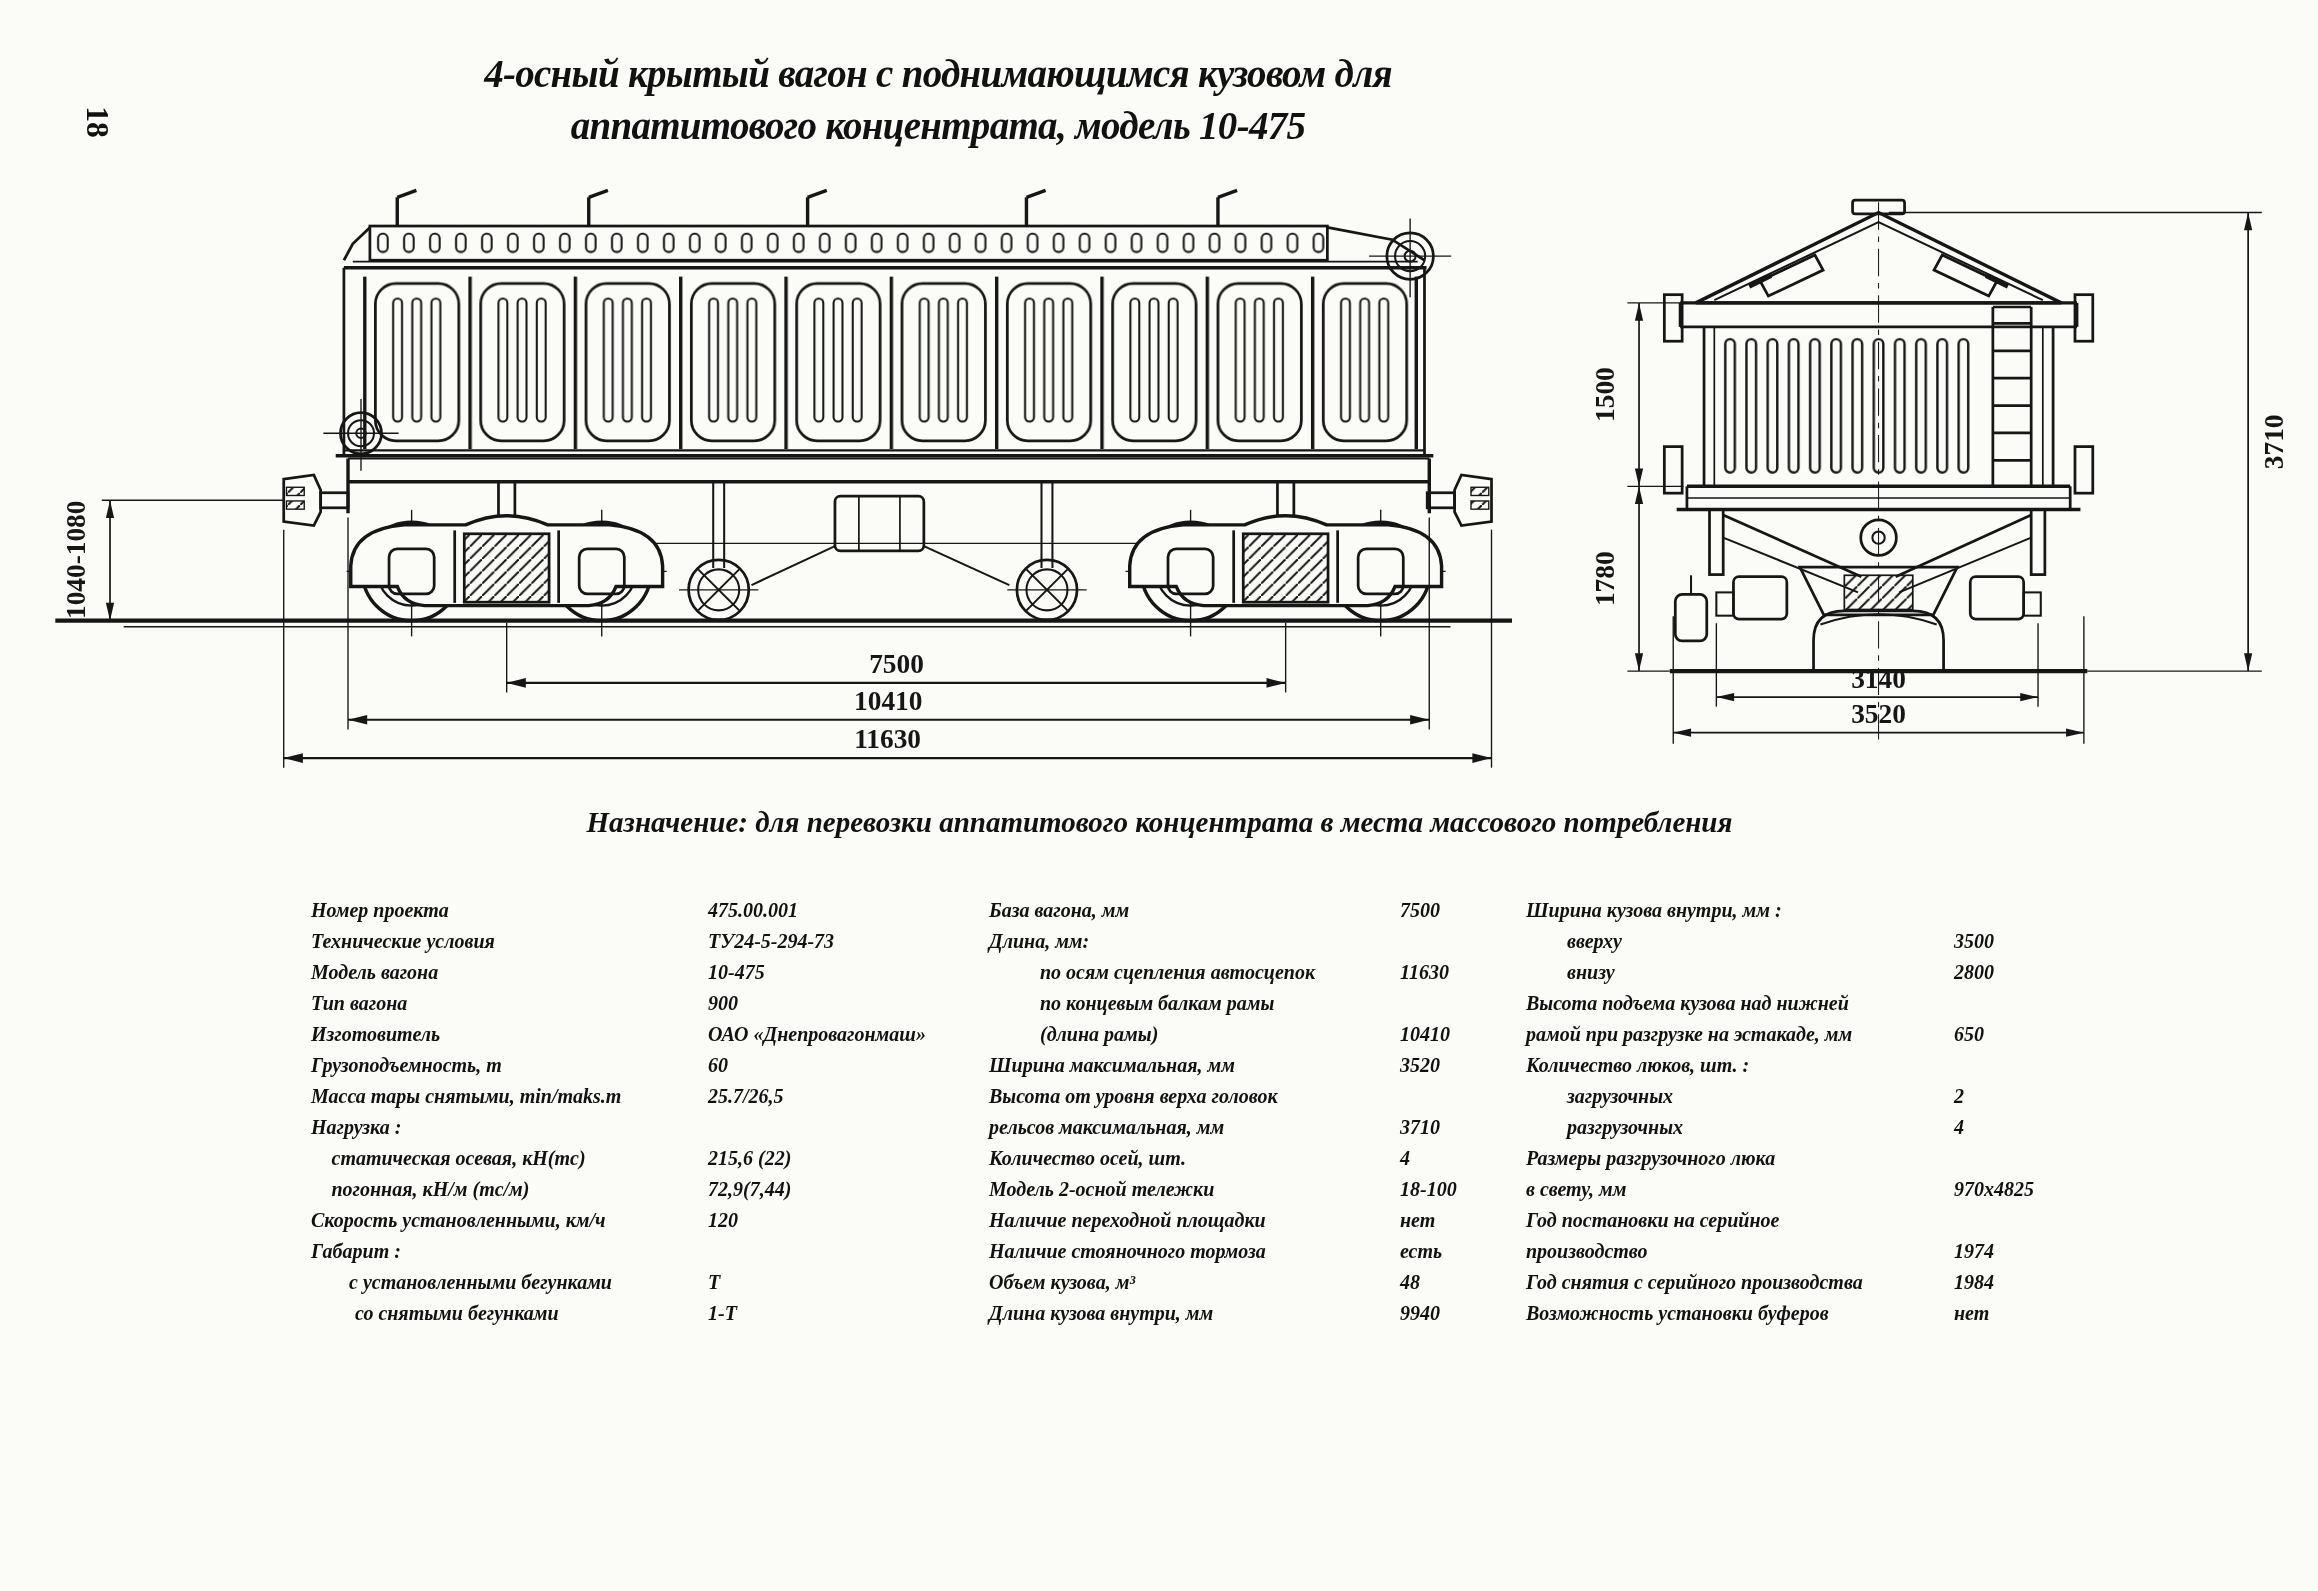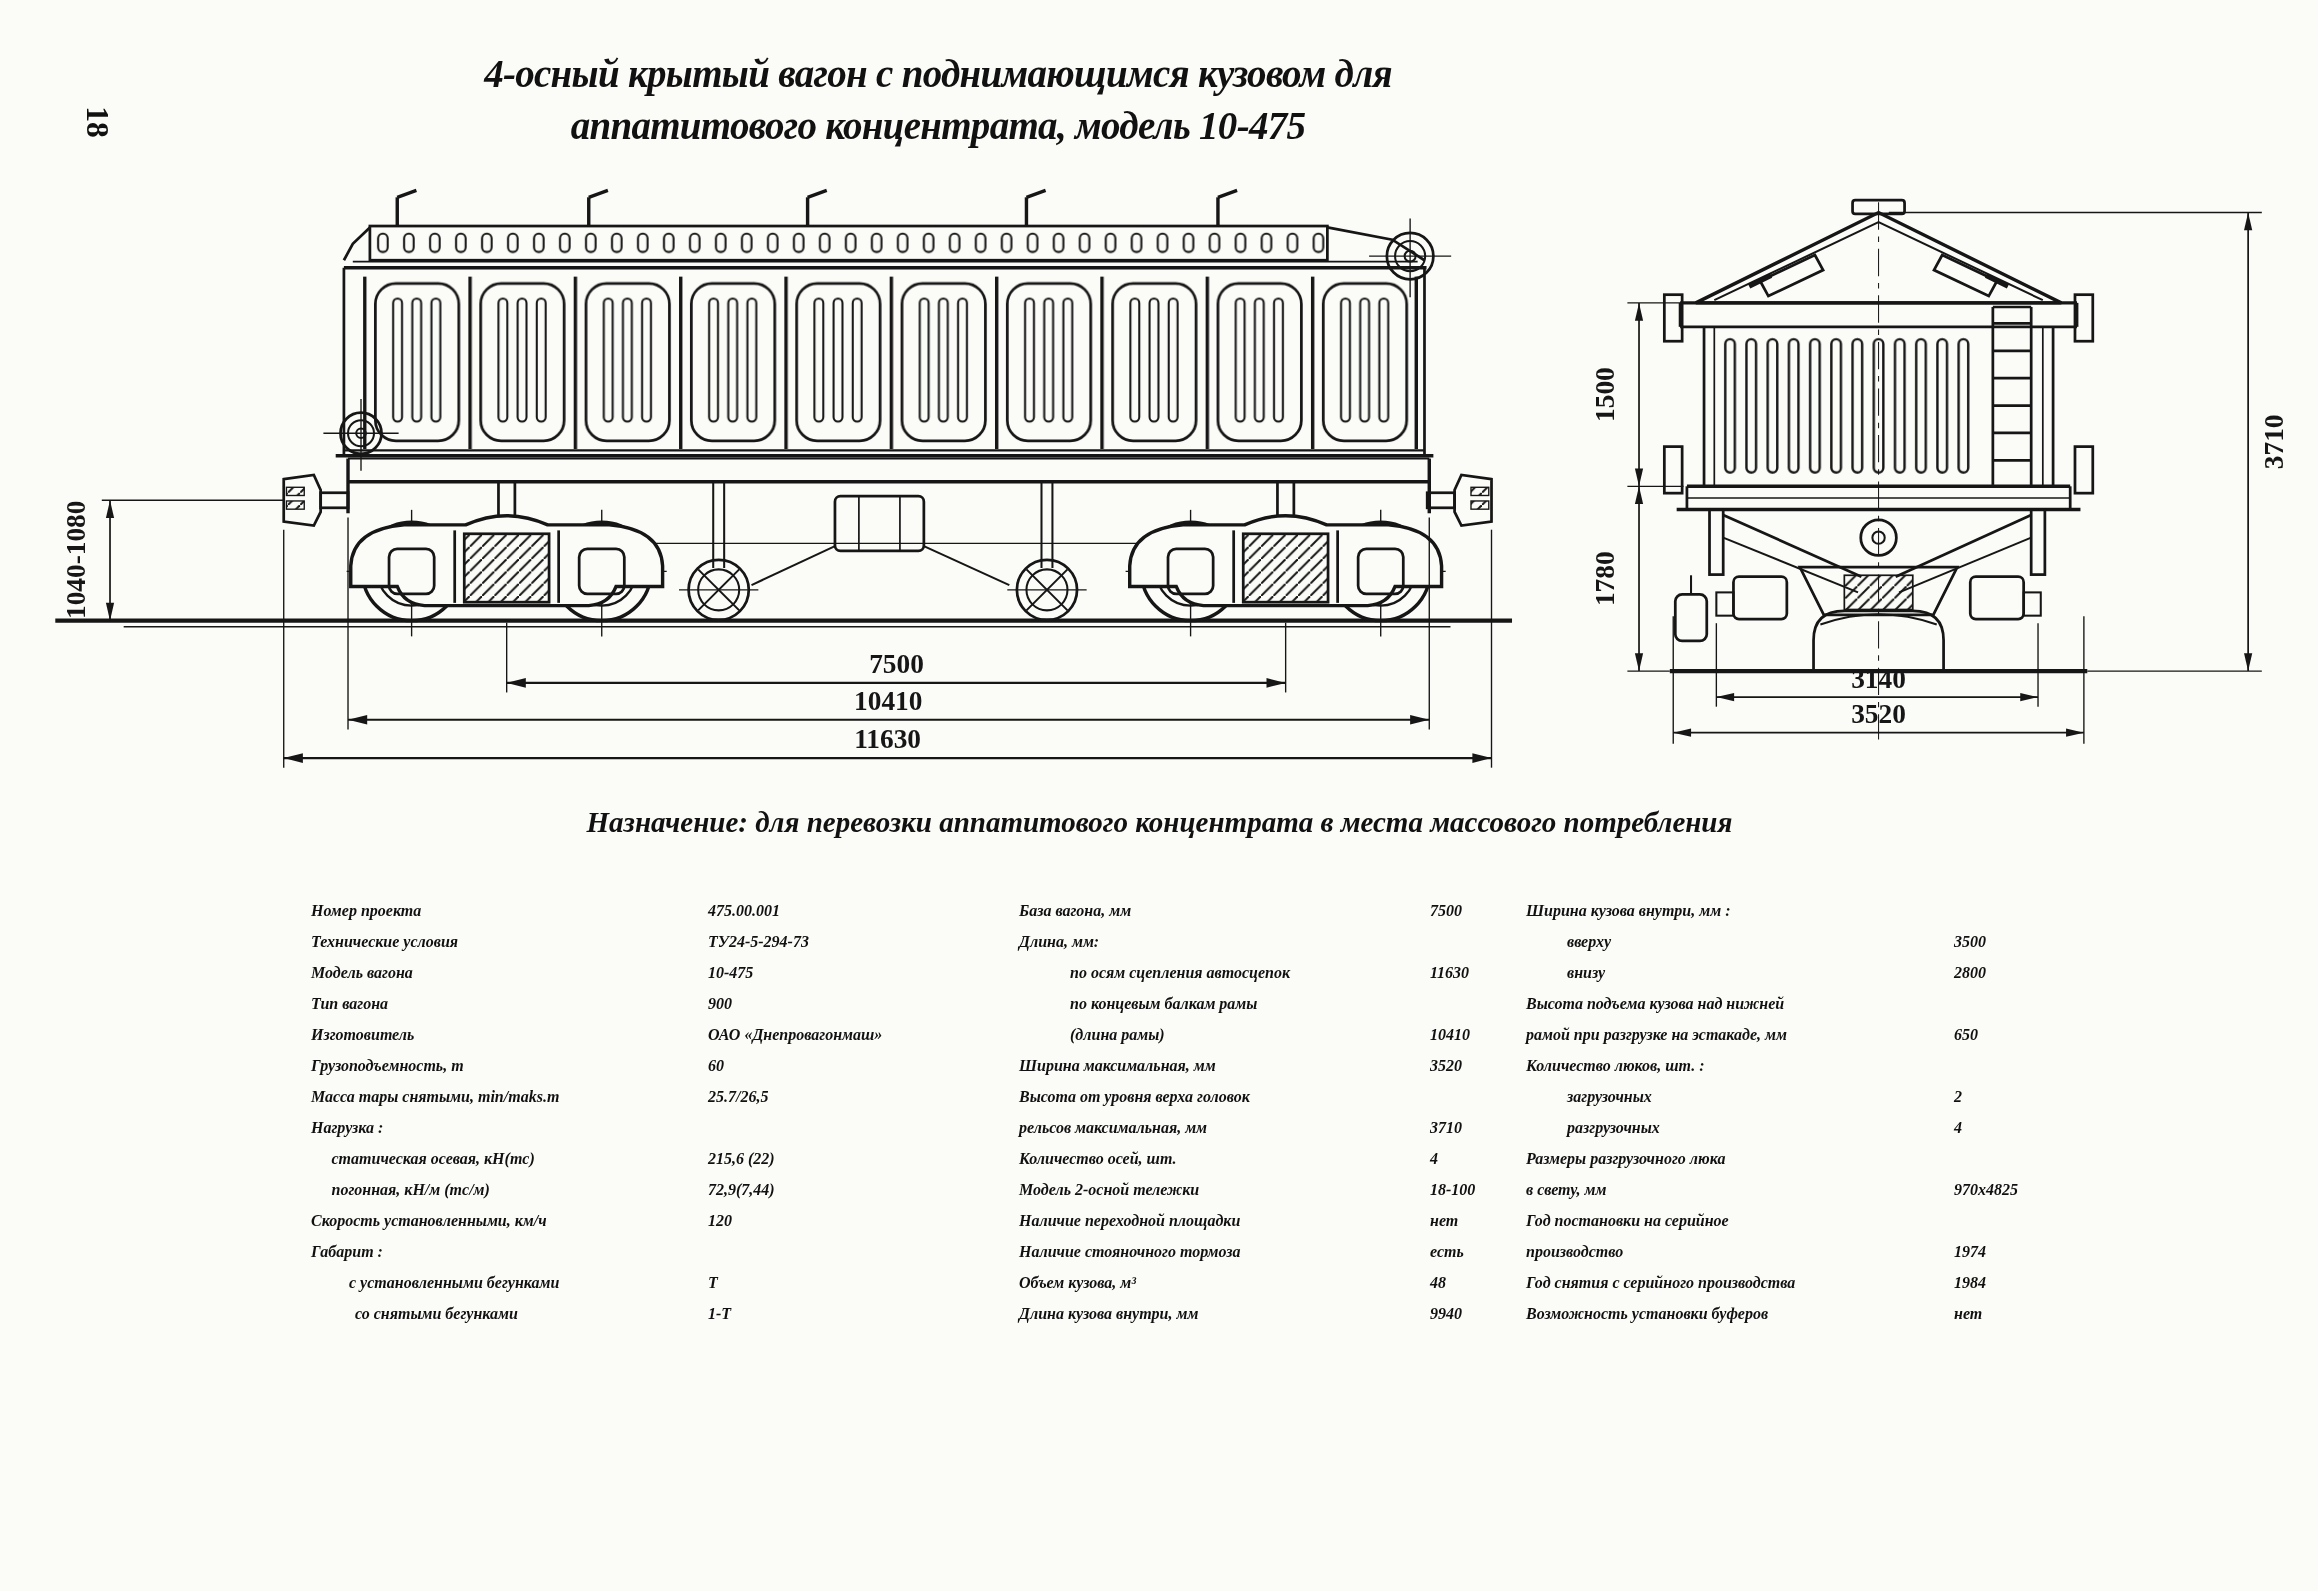--- a/index.html
+++ b/index.html
@@ -20,21 +20,21 @@
     letter-spacing:-0.7px;
   }
   .purpose{
     position:absolute;left:0;top:806px;width:2319px;text-align:center;
     font-size:29px;font-weight:700;font-style:italic;
   }
   .sideview{position:absolute;left:41px;top:185px;width:1499px;height:595px;}
   .endview{position:absolute;left:1574px;top:192px;width:746px;height:616px;}
   .spec-col{
     position:absolute;top:895px;
-    font-size:16px;font-weight:700;font-style:italic;
+    font-size:20px;font-weight:700;font-style:italic;
     line-height:31px;white-space:nowrap;
   }
   .spec-row{position:relative;height:31px;}
   .spec-value{position:absolute;top:0;left:var(--voff);}
   svg{display:block;}
   svg text{
     font-family:"Liberation Serif", serif;
     font-weight:700;font-size:40px;fill:#161616;
   }
 </style>
@@ -364,21 +364,21 @@
       <div class="spec-row"><span class="spec-label" style="padding-left: 0px;">Грузоподъемность, т</span><span class="spec-value">60</span></div>
       <div class="spec-row"><span class="spec-label" style="padding-left: 0px;">Масса тары снятыми, min/maks.m</span><span class="spec-value">25.7/26,5</span></div>
       <div class="spec-row"><span class="spec-label" style="padding-left: 0px;">Нагрузка :</span></div>
       <div class="spec-row"><span class="spec-label" style="padding-left: 20.5px;">статическая осевая, кН(тс)</span><span class="spec-value">215,6 (22)</span></div>
       <div class="spec-row"><span class="spec-label" style="padding-left: 20.5px;">погонная, кН/м (тс/м)</span><span class="spec-value">72,9(7,44)</span></div>
       <div class="spec-row"><span class="spec-label" style="padding-left: 0px;">Скорость установленными, км/ч</span><span class="spec-value">120</span></div>
       <div class="spec-row"><span class="spec-label" style="padding-left: 0px; font-family: Liberation Serif, serif;">Габарит :</span></div>
       <div class="spec-row"><span class="spec-label" style="padding-left: 38px;">с установленными бегунками</span><span class="spec-value">Т</span></div>
       <div class="spec-row"><span class="spec-label" style="padding-left: 44px;">со снятыми бегунками</span><span class="spec-value">1-Т</span></div>
     </div>
-  <div class="spec-col" style="left:1019px; --voff:411px;">
+  <div class="spec-col" style="left:989px; --voff:411px;">
       <div class="spec-row"><span class="spec-label" style="padding-left: 0px;">База вагона, мм</span><span class="spec-value">7500</span></div>
       <div class="spec-row"><span class="spec-label" style="padding-left: 0px;">Длина, мм:</span></div>
       <div class="spec-row"><span class="spec-label" style="padding-left: 51px;">по осям сцепления автосцепок</span><span class="spec-value">11630</span></div>
       <div class="spec-row"><span class="spec-label" style="padding-left: 51px;">по концевым балкам рамы</span></div>
       <div class="spec-row"><span class="spec-label" style="padding-left: 51px; font-style: italic;">(длина рамы)</span><span class="spec-value">10410</span></div>
       <div class="spec-row"><span class="spec-label" style="padding-left: 0px;">Ширина максимальная, мм</span><span class="spec-value">3520</span></div>
       <div class="spec-row"><span class="spec-label" style="padding-left: 0px;">Высота от уровня верха головок</span></div>
       <div class="spec-row"><span class="spec-label" style="padding-left: 0px;">рельсов максимальная, мм</span><span class="spec-value">3710</span></div>
       <div class="spec-row"><span class="spec-label" style="padding-left: 0px;">Количество осей, шт.</span><span class="spec-value">4</span></div>
       <div class="spec-row"><span class="spec-label" style="padding-left: 0px;">Модель 2-осной тележки</span><span class="spec-value">18-100</span></div>

